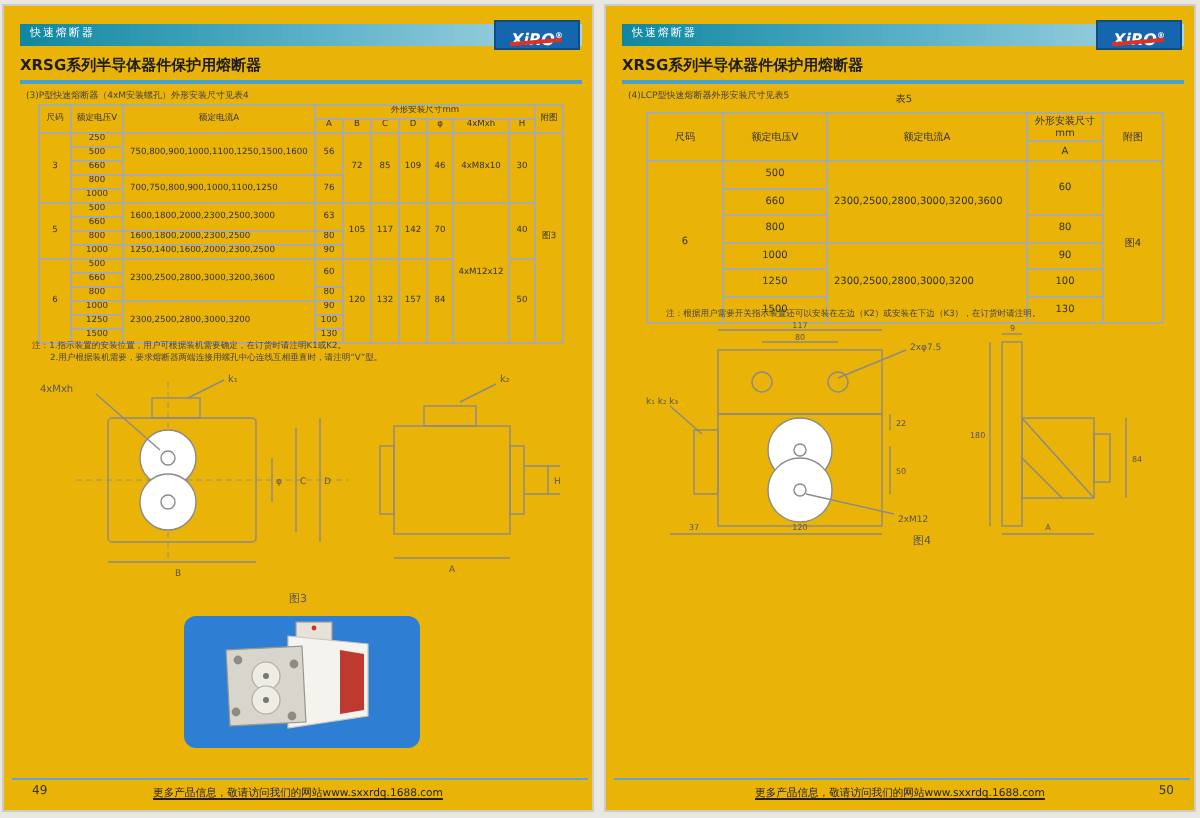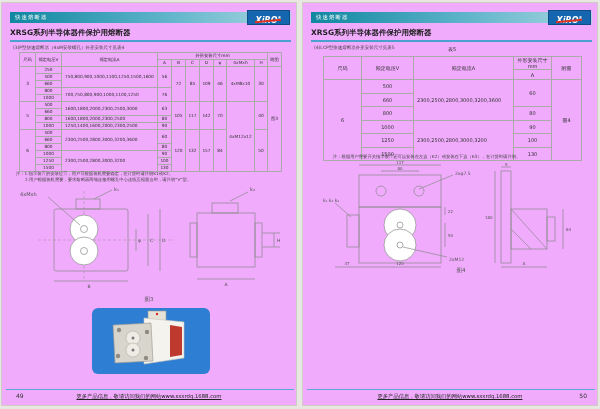--- a/index.html
+++ b/index.html
@@ -1,18 +1,18 @@
 <!DOCTYPE html>
 <html><head>
 <meta charset="utf-8">
 <style>
   html,body{margin:0;padding:0;}
   body{width:600px;height:409px;background:#e9e7e2;position:relative;
        font-family:"DejaVu Sans","Liberation Sans",sans-serif;color:#333;overflow:hidden;}
-  .page{position:absolute;top:2px;width:296px;height:404px;background:#f0abfc;
+  .page{position:absolute;top:2px;width:296px;height:404px;background:#eab308;
         border:1px solid #cfccc5;box-sizing:border-box;}
   #pageL{left:1px;} #pageR{left:302px;}
 
   .hdrbar{position:absolute;left:8px;top:9px;width:281px;height:11px;
           background:linear-gradient(90deg,#0f87a0,#5fb4ca 55%,#a9d6e2);
           color:#fff;font-size:5.5px;line-height:11px;padding-left:5px;
           box-sizing:border-box;letter-spacing:1px;}
   .logo{position:absolute;right:6px;top:7px;width:43px;height:15px;background:#1565af;
         color:#fff;font-size:8px;font-style:italic;font-weight:bold;text-align:center;
         line-height:13px;box-sizing:border-box;border:0.5px solid #0d4d88;}

